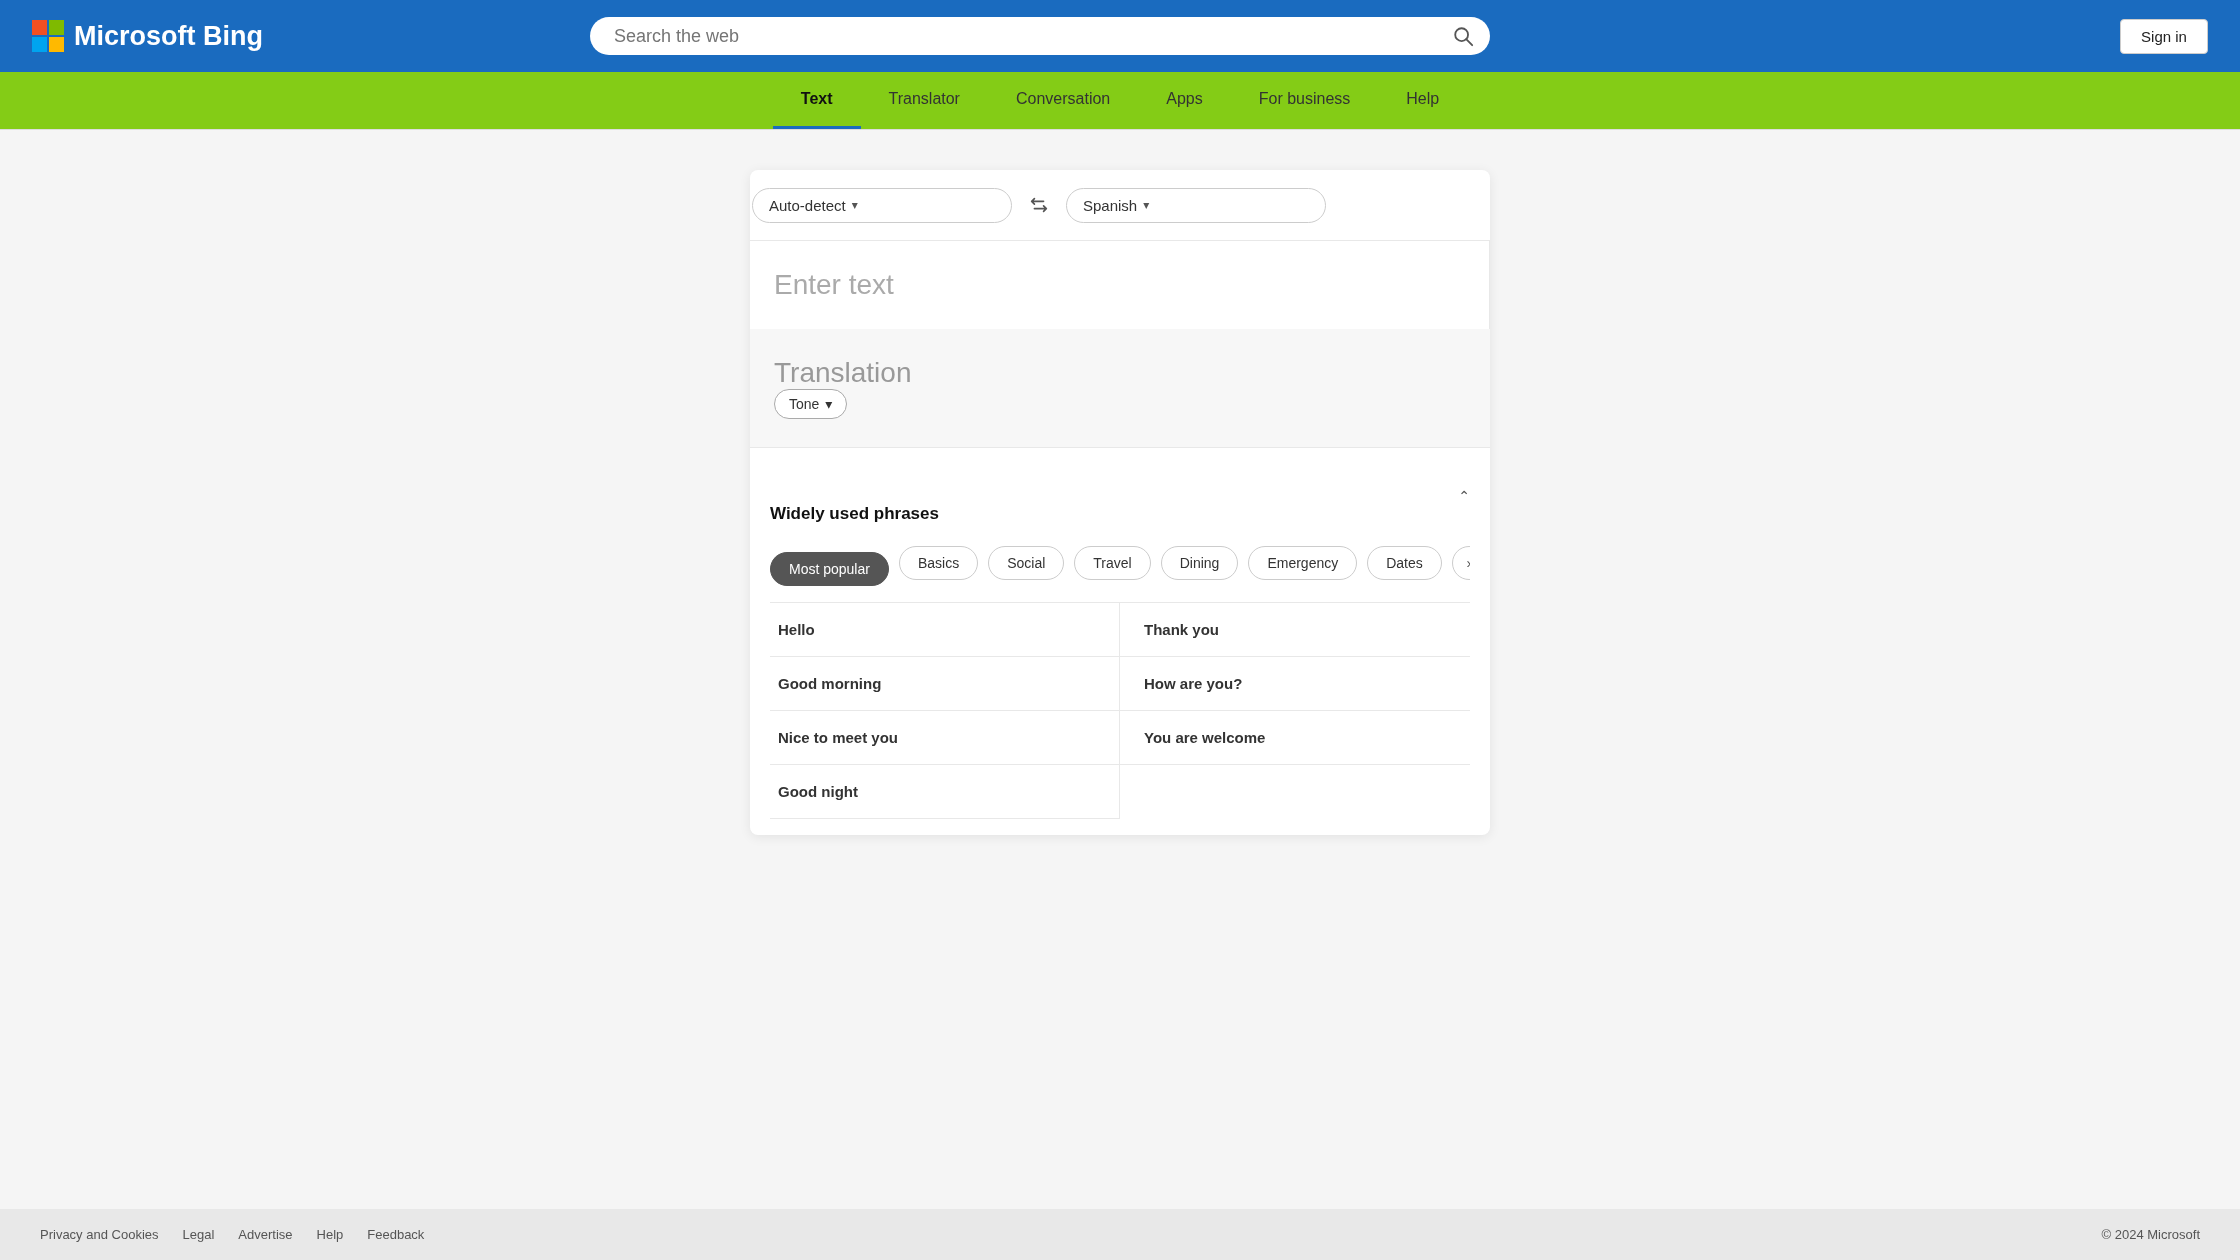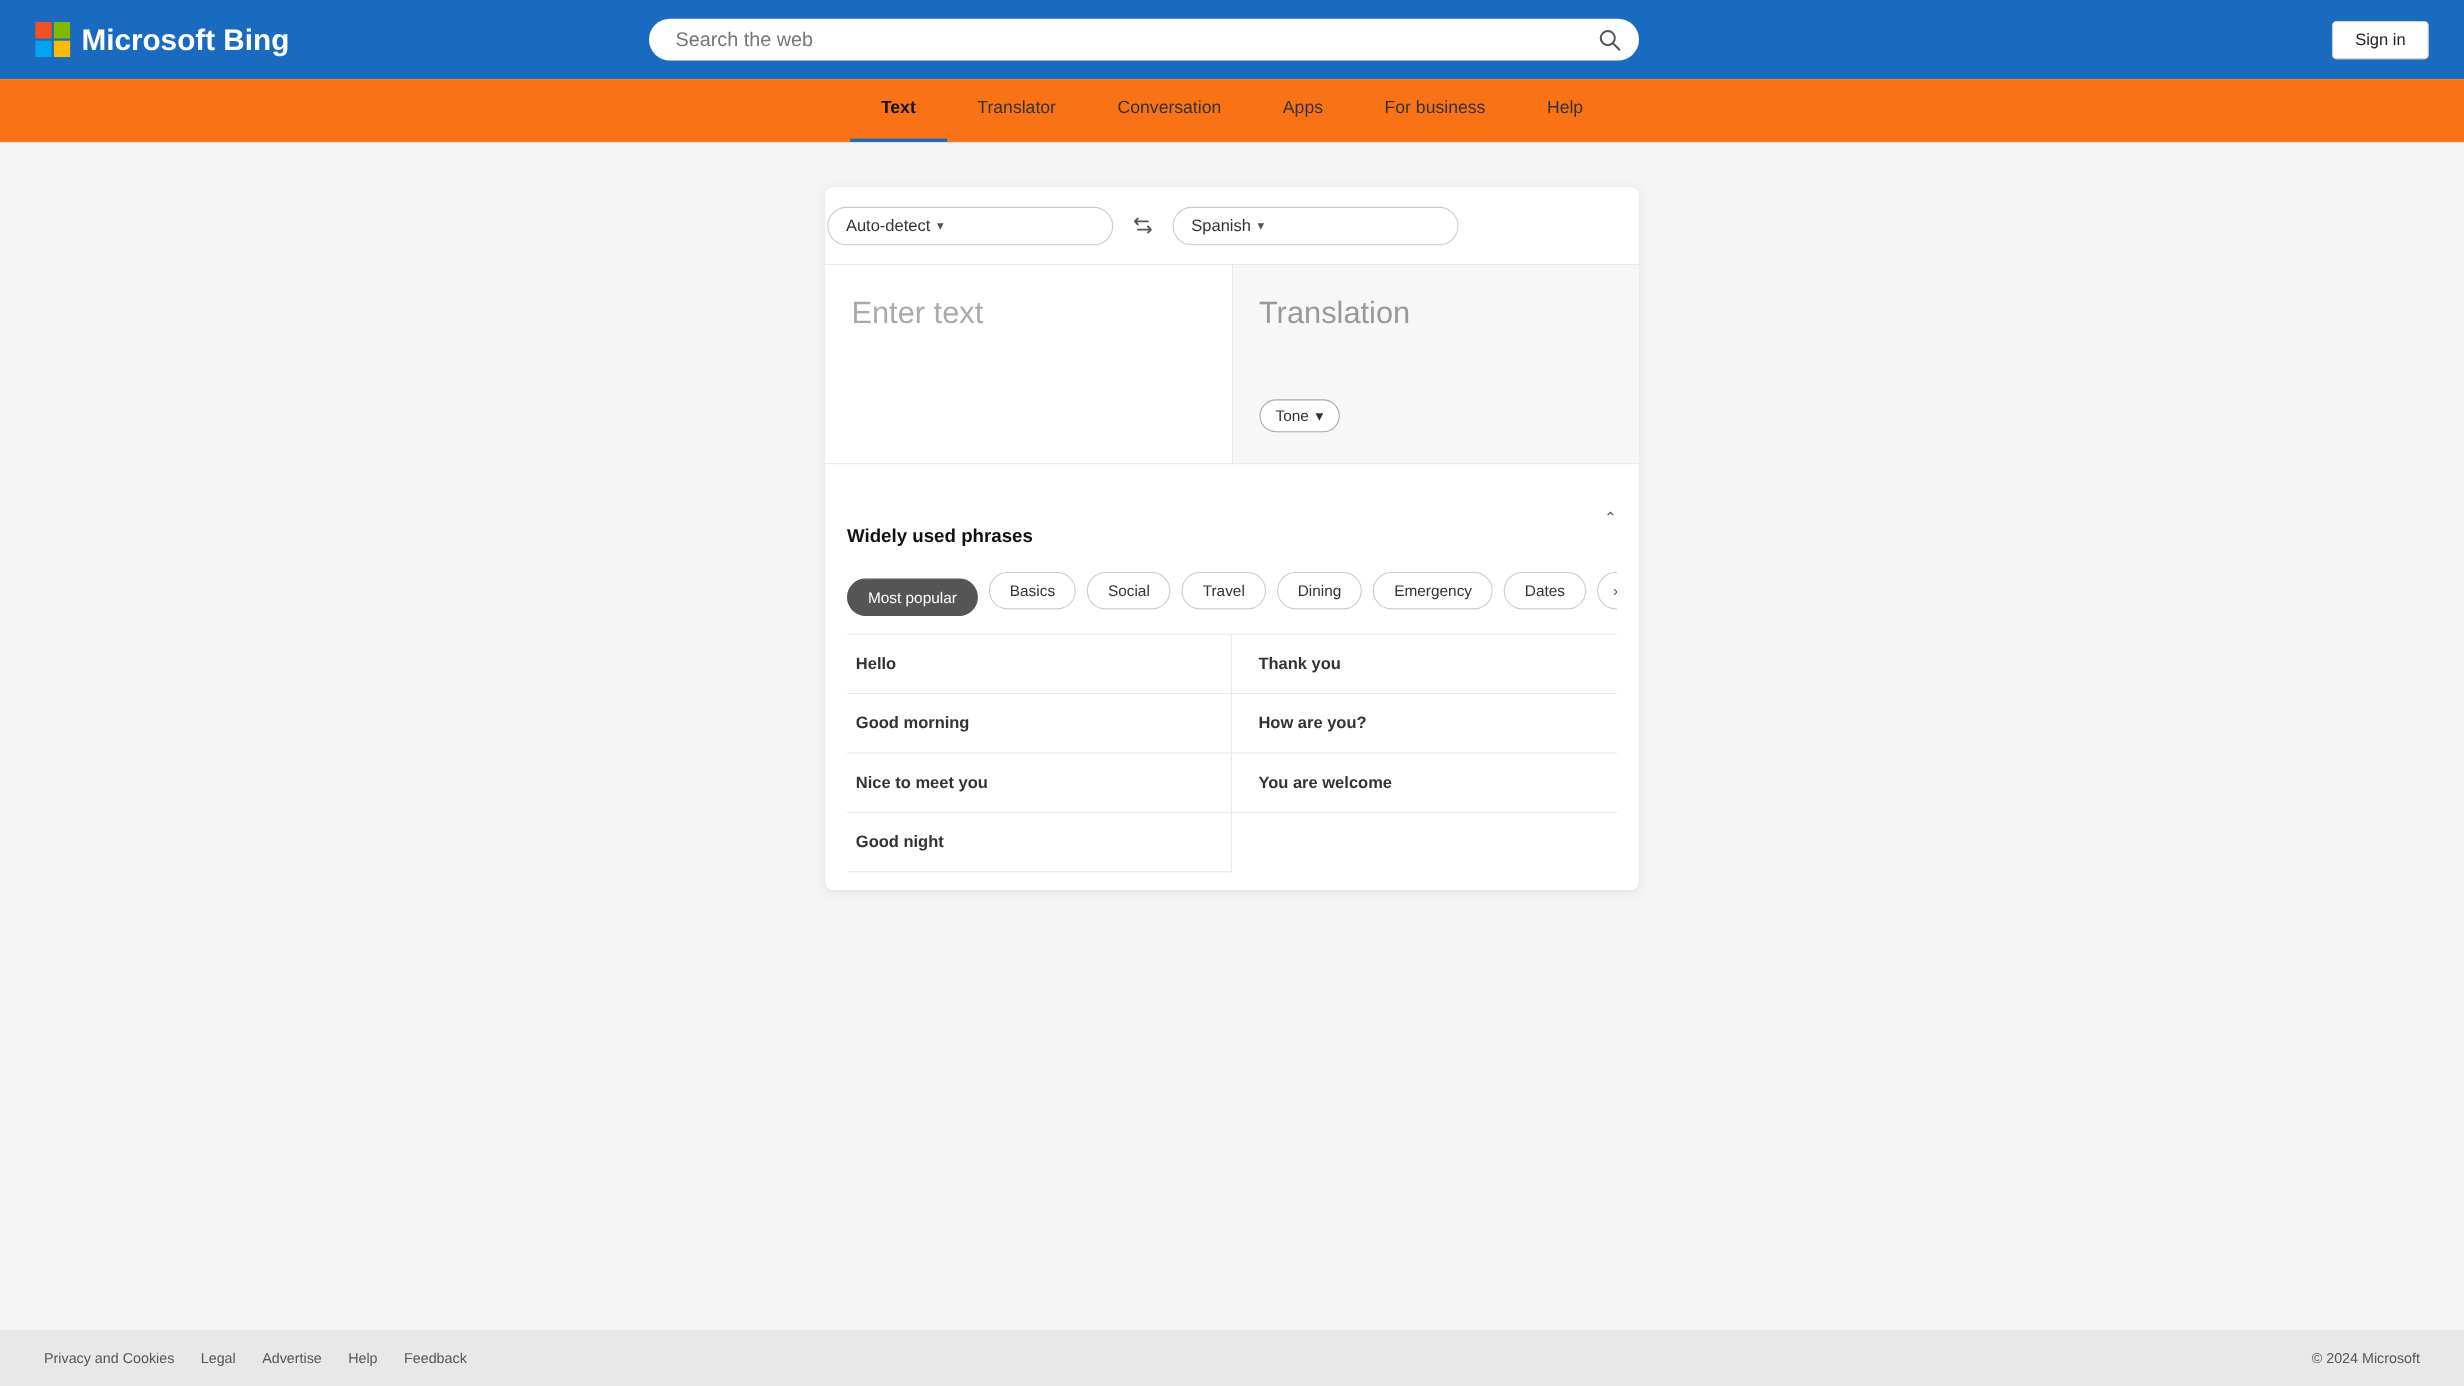--- a/index.html
+++ b/index.html
@@ -66,21 +66,21 @@
       border-radius: 4px;
       padding: 8px 20px;
       font-size: 15px;
       cursor: pointer;
       white-space: nowrap;
       color: #222;
     }
 
     
     .nav-bar {
-      background: #f97316;
+      background: #84cc16;
       border-bottom: 1px solid #ddd;
       display: flex;
       justify-content: center;
       gap: 0;
     }
     .nav-item {
       padding: 18px 28px;
       font-size: 16px;
       color: #333;
       cursor: pointer;
@@ -148,20 +148,21 @@
       border-radius: 50%;
       display: flex;
       align-items: center;
       justify-content: center;
     }
 
     
     .translation-area {
       display: flex;
       min-height: 180px;
+      flex-direction: column;
     }
     .input-pane {
       flex: 1;
       padding: 28px 24px;
       border-right: 1px solid #e8e8e8;
     }
     .output-pane {
       flex: 1;
       padding: 28px 24px;
       background: #f7f7f7;

